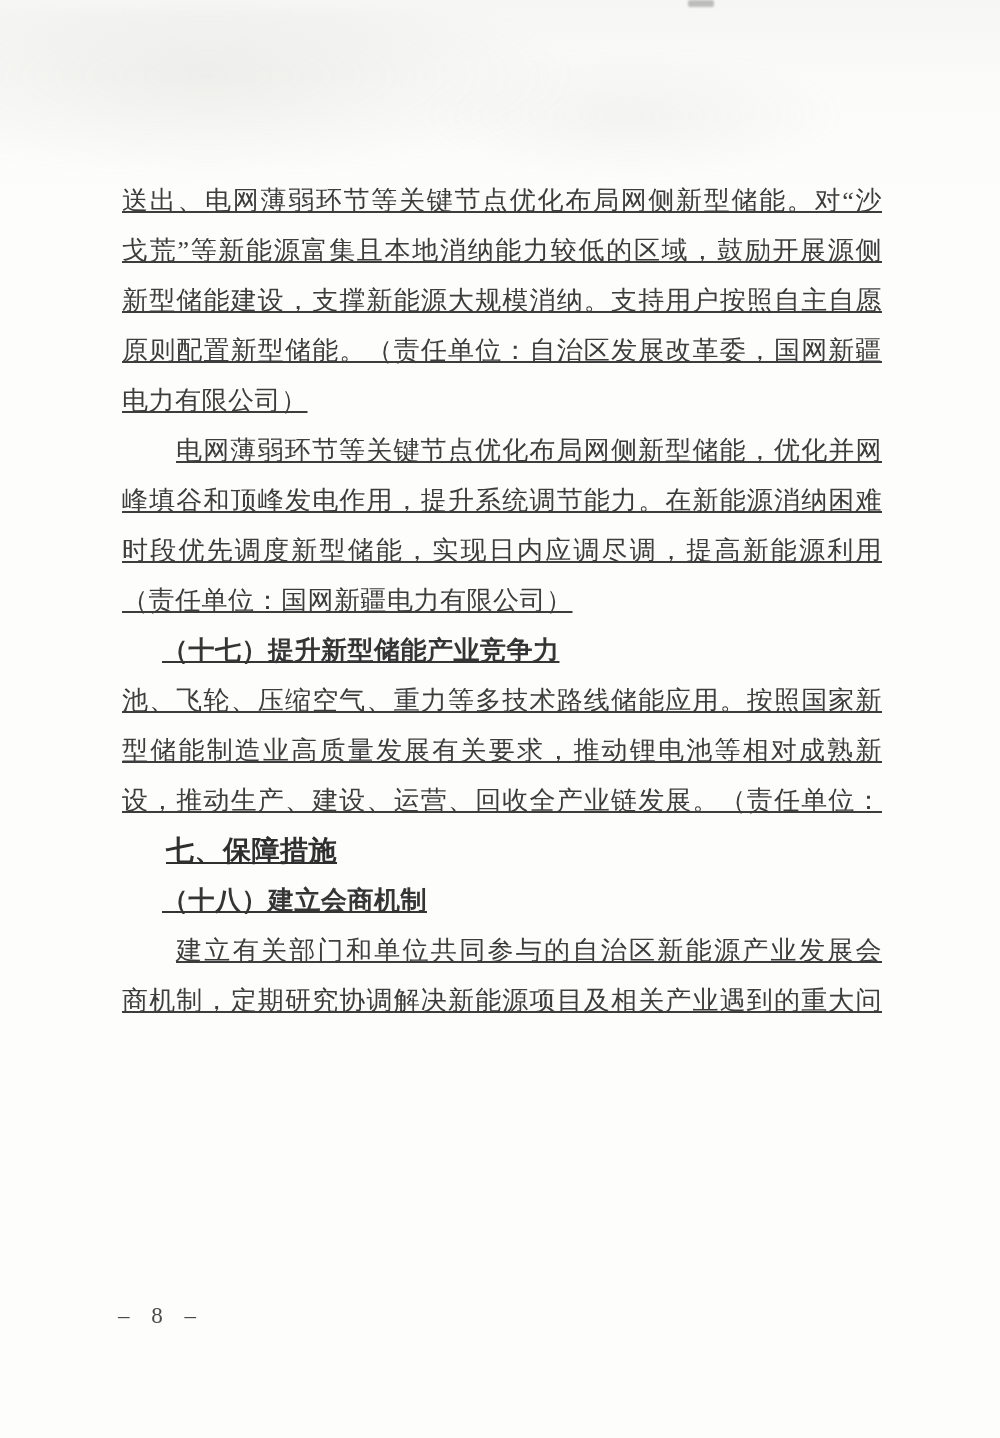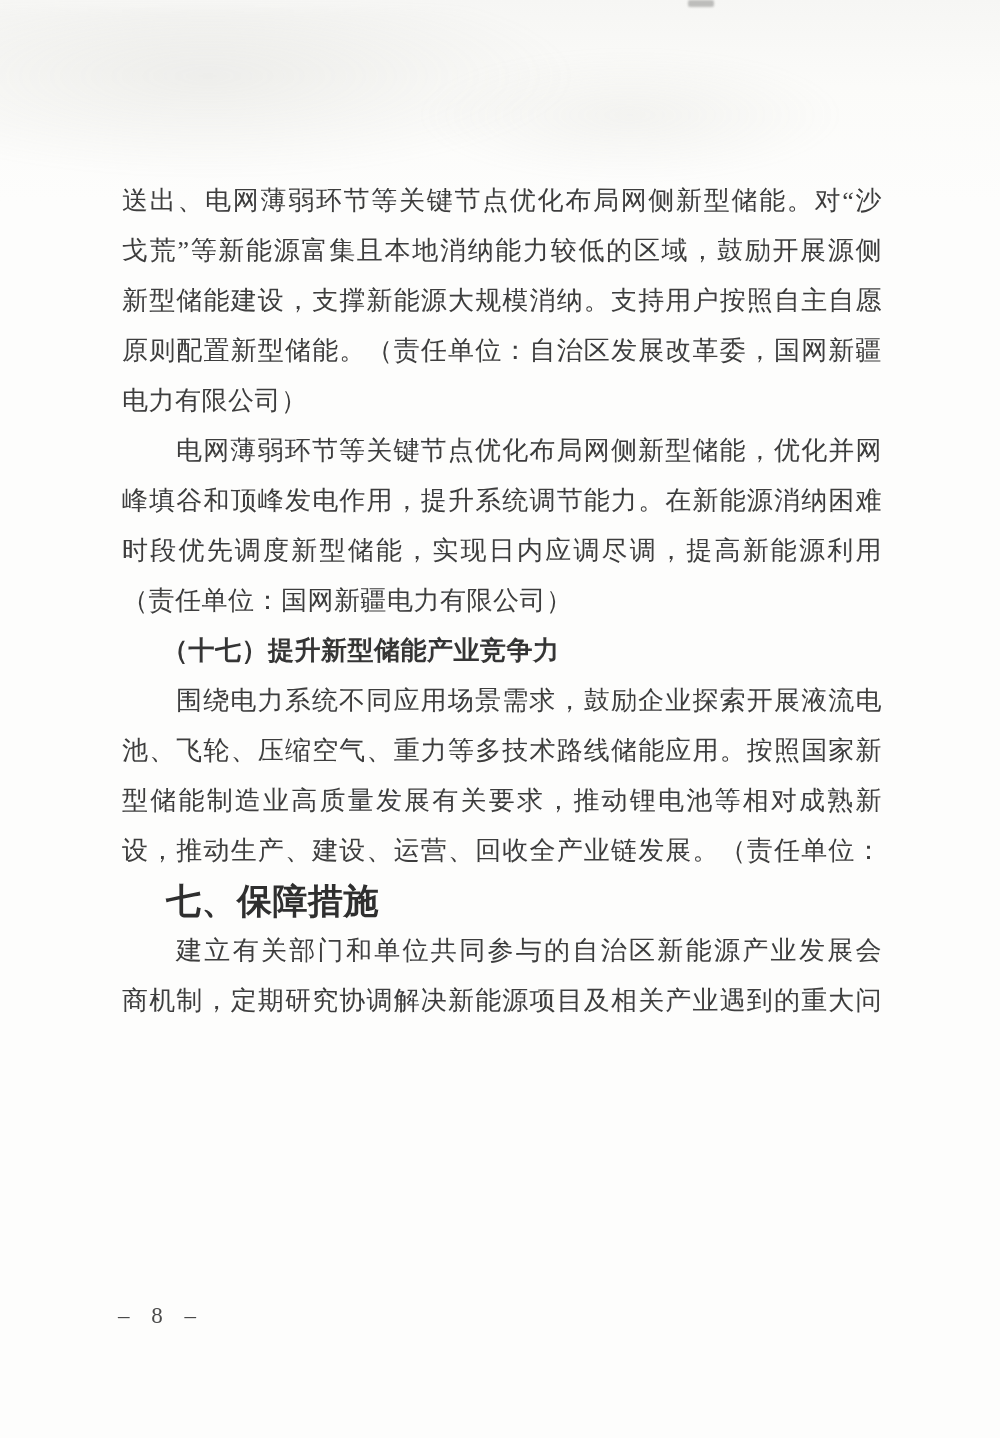--- a/index.html
+++ b/index.html
@@ -42,40 +42,41 @@
     left: 122px;
     top: 176px;
     width: 760px;
   }
   .line {
     height: 50px;
     line-height: 50px;
     font-size: 26px;
     letter-spacing: 0.5px;
     white-space: nowrap;
+    text-decoration: underline;
   }
   .line.fill {
     white-space: normal;
     overflow: hidden;
     text-align: justify;
     text-align-last: justify;
   }
   .line.body-indent {
     text-indent: 54px;
   }
   .line.heading-sub {
     text-indent: 40px;
     font-weight: 600;
     color: #353535;
   }
   .line.heading-major {
     text-indent: 44px;
     font-family: "Liberation Sans", "DejaVu Sans", sans-serif;
     font-weight: 700;
-    font-size: 35px;
+    font-size: 28px;
     color: #2f2f2f;
   }
   .page-footer {
     position: absolute;
     left: 118px;
     top: 1303px;
     font-size: 23px;
     color: #4a4a4a;
     letter-spacing: 2px;
     word-spacing: 12px;
@@ -93,25 +94,25 @@
       <div class="line body fill">送出、电网薄弱环节等关键节点优化布局网侧新型储能。对“沙</div>
       <div class="line body fill">戈荒”等新能源富集且本地消纳能力较低的区域，鼓励开展源侧</div>
       <div class="line body fill">新型储能建设，支撑新能源大规模消纳。支持用户按照自主自愿</div>
       <div class="line body fill">原则配置新型储能。（责任单位：自治区发展改革委，国网新疆</div>
       <div class="line body">电力有限公司）</div>
       <div class="line body-indent fill">电网薄弱环节等关键节点优化布局网侧新型储能，优化并网</div>
       <div class="line body fill">峰填谷和顶峰发电作用，提升系统调节能力。在新能源消纳困难</div>
       <div class="line body fill">时段优先调度新型储能，实现日内应调尽调，提高新能源利用率。</div>
       <div class="line body">（责任单位：国网新疆电力有限公司）</div>
       <div class="line heading-sub">（十七）提升新型储能产业竞争力</div>
-      <div class="line body-indent fill">围绕电力系统不同应用场景需求，鼓励企业探索开展液流电</div>
       <div class="line body fill">池、飞轮、压缩空气、重力等多技术路线储能应用。按照国家新</div>
       <div class="line body fill">型储能制造业高质量发展有关要求，推动锂电池等相对成熟新</div>
       <div class="line body fill">设，推动生产、建设、运营、回收全产业链发展。（责任单位：</div>
       <div class="line heading-major">七、保障措施</div>
+      <div class="line heading-sub">（十八）建立会商机制</div>
       <div class="line body-indent fill">建立有关部门和单位共同参与的自治区新能源产业发展会</div>
       <div class="line body fill">商机制，定期研究协调解决新能源项目及相关产业遇到的重大问</div>
     </main>
 
   <footer class="page-footer">
     <span>– 8 –</span>
   </footer>
 </div>
 
 </body></html>

